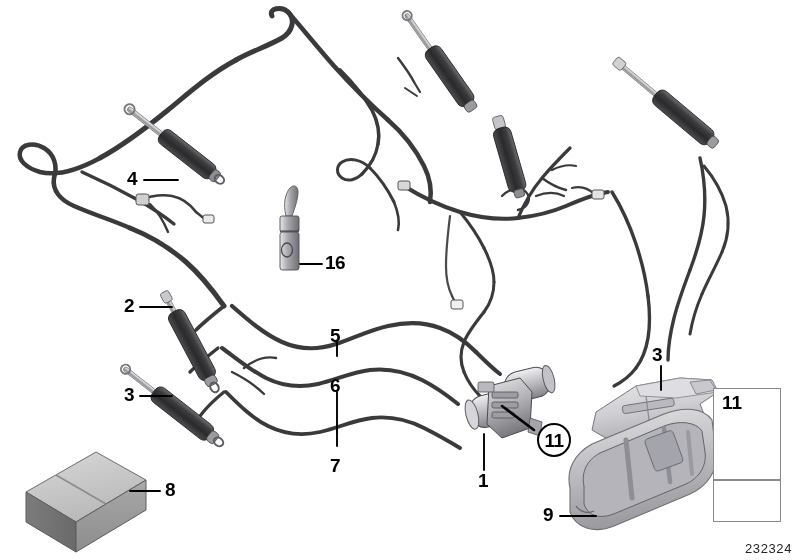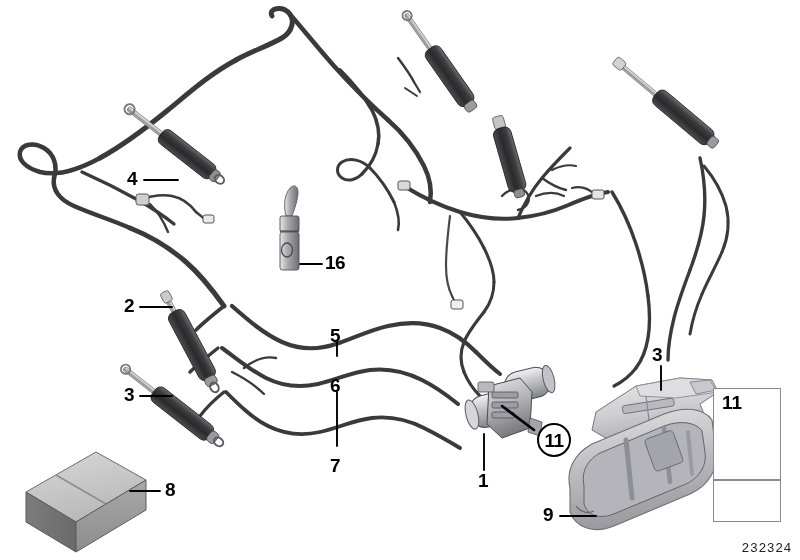--- a/index.html
+++ b/index.html
@@ -11,21 +11,21 @@
     font-weight:bold;font-size:19px;color:#000;line-height:1;
     letter-spacing:-0.5px;user-select:none;
   }
   .callout.circled{
     width:34px;height:34px;border:2.3px solid #000;border-radius:50%;
     display:flex;align-items:center;justify-content:center;font-size:19px;
     background:#fff;box-sizing:border-box;
   }
   .diagram-id{
     position:absolute;right:8px;bottom:4px;font-size:13px;color:#222;
-    font-family:Liberation Mono, monospace;letter-spacing:0.6px;
+    font-family:Liberation Sans, sans-serif;letter-spacing:0.6px;
   }
   .inset-box{
     position:absolute;border:1.1px solid #8a8a8a;background:#fff;box-sizing:border-box;
   }
   .inset-label{
     position:absolute;font-weight:bold;font-size:19px;color:#000;
   }
 </style>
 </head>
 <body>

